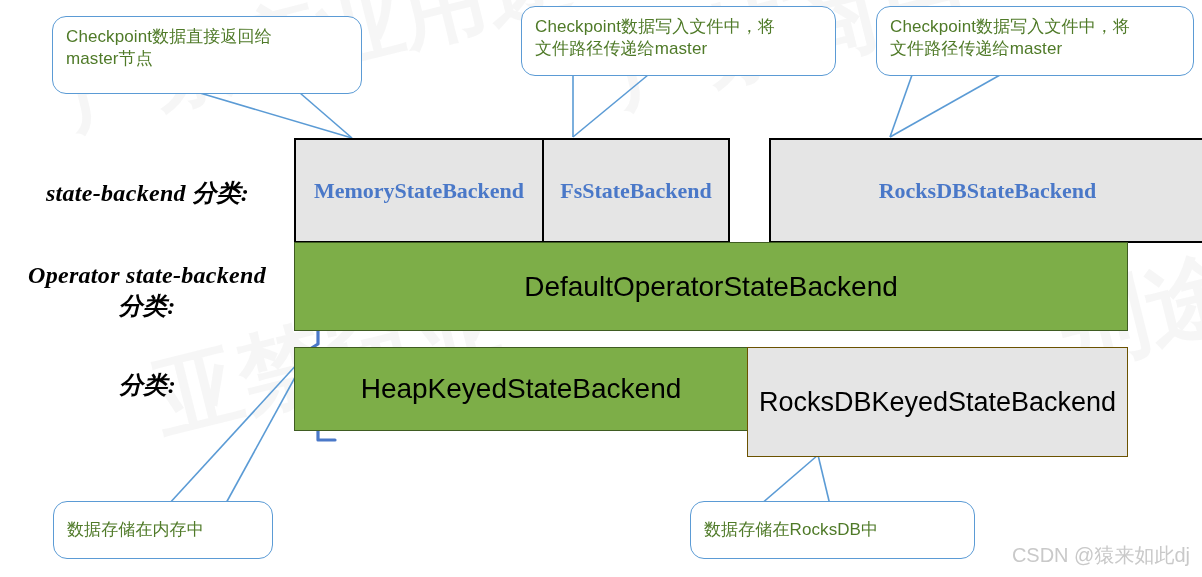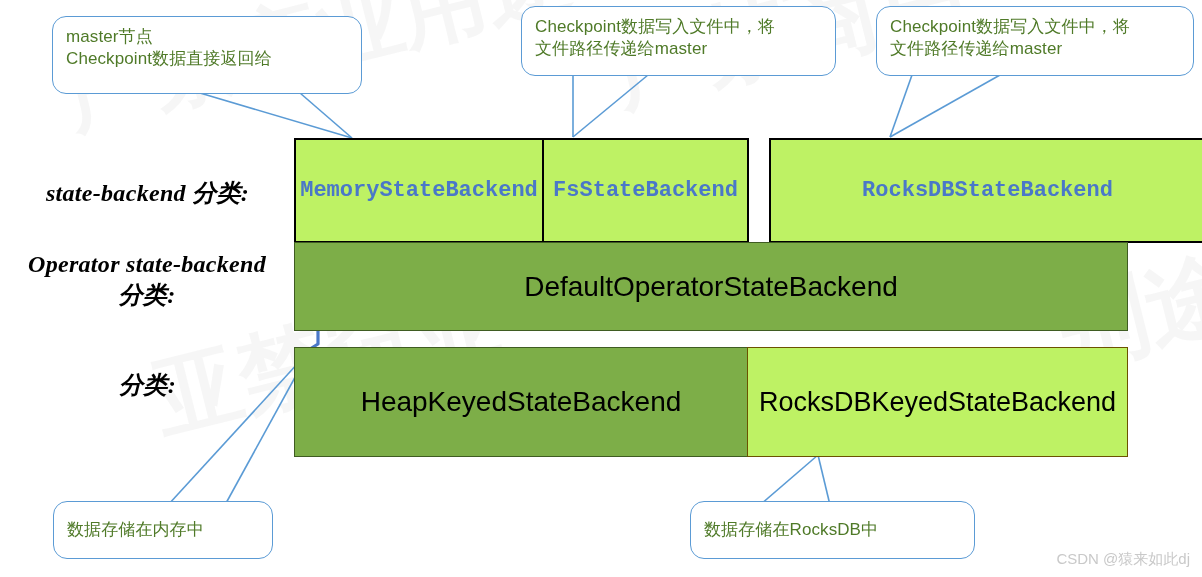--- a/index.html
+++ b/index.html
@@ -76,53 +76,53 @@
   }
   .cell {
     position: absolute;
     box-sizing: border-box;
     display: flex;
     align-items: center;
     justify-content: center;
     text-align: center;
   }
   .row-white {
-    background: #bef264;
+    background: #e5e5e5;
     border: 2.5px solid #000000;
     color: #4a78c8;
     font-weight: bold;
     font-size: 22px;
-    font-family: Liberation Mono, monospace;
+    font-family: Liberation Serif, serif;
   }
   .row-green {
     background: #7dae48;
     border: 1.5px solid #3f5c22;
     color: #000000;
     font-weight: normal;
     font-size: 28px;
     font-family: "Liberation Sans", sans-serif;
   }
   .row-orange {
-    background: #bef264;
+    background: #e5e5e5;
     border: 1.5px solid #6b5200;
     color: #000000;
     font-weight: normal;
     font-size: 27px;
     font-family: "Liberation Sans", sans-serif;
     line-height: 1.12;
   }
   .cell-inner { padding: 0 6px; }
 
   
   #csdn {
     position: absolute;
     right: 12px;
     bottom: 8px;
     color: #c9c9c9;
-    font-size: 15px;
+    font-size: 20px;
     font-family: "Liberation Sans", sans-serif;
     white-space: nowrap;
     user-select: none;
   }
 </style>
 </head>
 <body>
 
 <div id="canvas">
 
@@ -149,22 +149,22 @@
       <path d="M 760 505 L 818 455"></path>
       <path d="M 830 505 L 818 455"></path>
     </g>
 
     <g stroke="#4a78c8" stroke-width="3.2" fill="none" stroke-linecap="round" stroke-linejoin="round">
       <path d="M 335 262 L 318 262 L 318 344 L 310 349 L 318 354 L 318 440 L 335 440"></path>
     </g>
   </svg>
 
   <div class="callout" style="left:52px; top:16px; width:310px; height:78px;">
+    <div>Checkpoint数据直接返回给</div>
     <div>master节点</div>
-    <div>Checkpoint数据直接返回给</div>
   </div>
 
   <div class="callout" style="left:521px; top:6px; width:315px; height:70px;">
     <div>Checkpoint数据写入文件中，将</div>
     <div>文件路径传递给master</div>
   </div>
 
   <div class="callout" style="left:876px; top:6px; width:318px; height:70px;">
     <div>Checkpoint数据写入文件中，将</div>
     <div>文件路径传递给master</div>
@@ -175,46 +175,46 @@
   </div>
 
   <div class="callout" style="left:53px; top:501px; width:220px; height:58px; display:flex; align-items:center;">
     <div>数据存储在内存中</div>
   </div>
 
   <div class="rowlabel" style="left:10px; top:178px; width:275px;">
     <span>state-backend 分类:</span>
   </div>
 
-  <div class="rowlabel" style="left:2px; top:249px; width:290px;font-style:italic;">
+  <div class="rowlabel" style="left:2px; top:260px; width:290px;font-style:italic;">
     <div>Operator state-backend</div>
     <div>分类:</div>
   </div>
 
   <div class="rowlabel" style="left:10px; top:370px; width:275px;">
     <div>分类:</div>
   </div>
 
   <div id="table">
 
     <div class="cell row-white" style="left:0px; top:0px; width:250px; height:105px;">
       <span class="cell-inner">MemoryStateBackend</span>
     </div>
-    <div class="cell row-white" style="left:248px; top:0px; width:207px; height:105px;">
+    <div class="cell row-white" style="left:248px; top:0px; width:188px; height:105px;">
       <span class="cell-inner">FsStateBackend</span>
     </div>
     <div class="cell row-white" style="left:453px; top:0px; width:437px; height:105px;margin-left:22px;">
       <span class="cell-inner">RocksDBStateBackend</span>
     </div>
 
     <div class="cell row-green" style="left:0px; top:104px; width:834px; height:89px;">
       <span class="cell-inner">DefaultOperatorStateBackend</span>
     </div>
 
-    <div class="cell row-green" style="left:0px; top:209px; width:454px; height:110px;">
+    <div class="cell row-green" style="left:0px; top:209px; width:454px; height:84px;">
       <span class="cell-inner">HeapKeyedStateBackend</span>
     </div>
     <div class="cell row-orange" style="left:453px; top:209px; width:381px; height:110px;">
       <span class="cell-inner">RocksDBKeyedStateBackend</span>
     </div>
 
   </div>
 
   <div id="csdn">CSDN @猿来如此dj</div>
 

